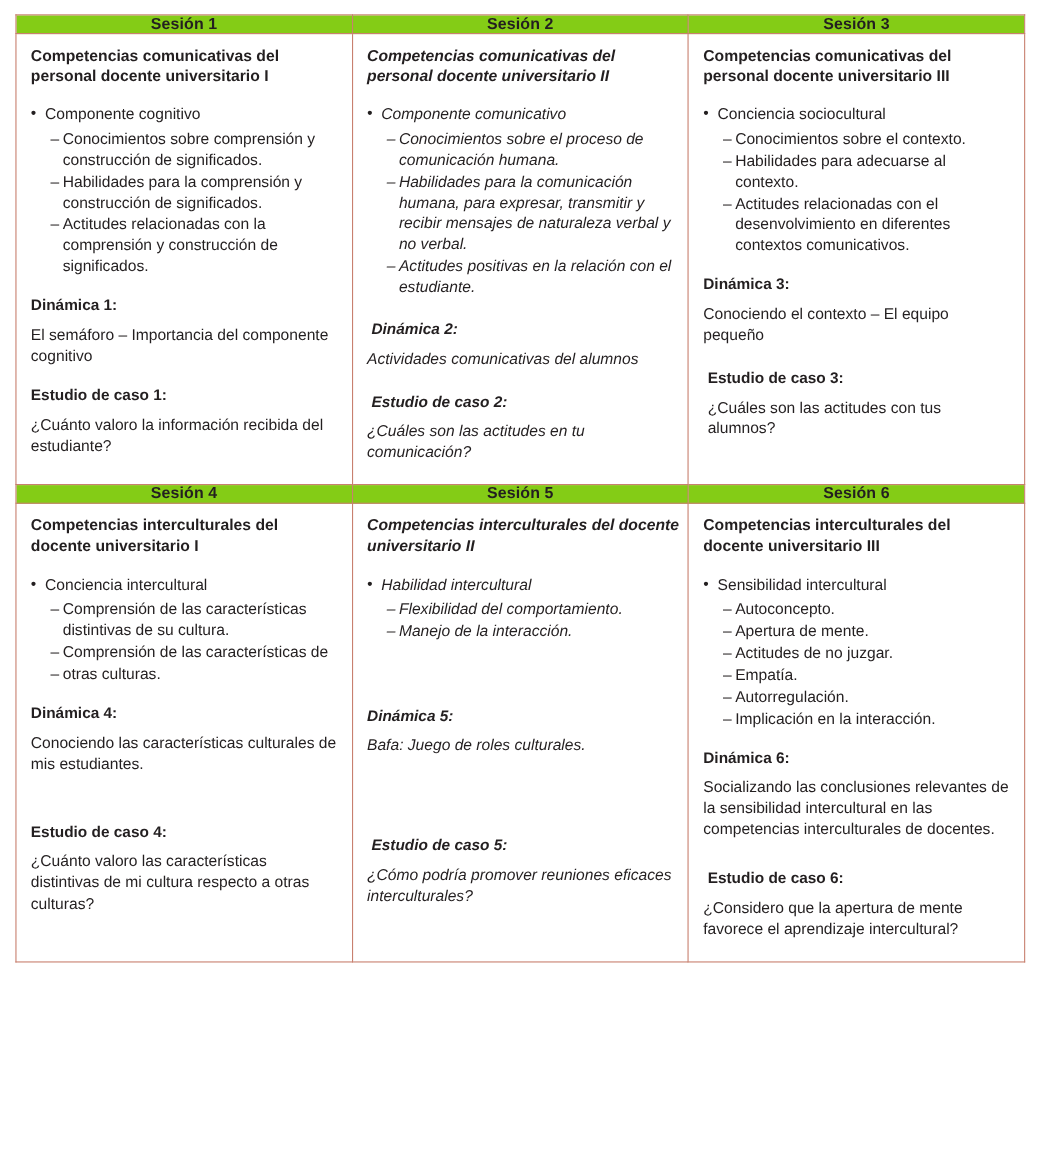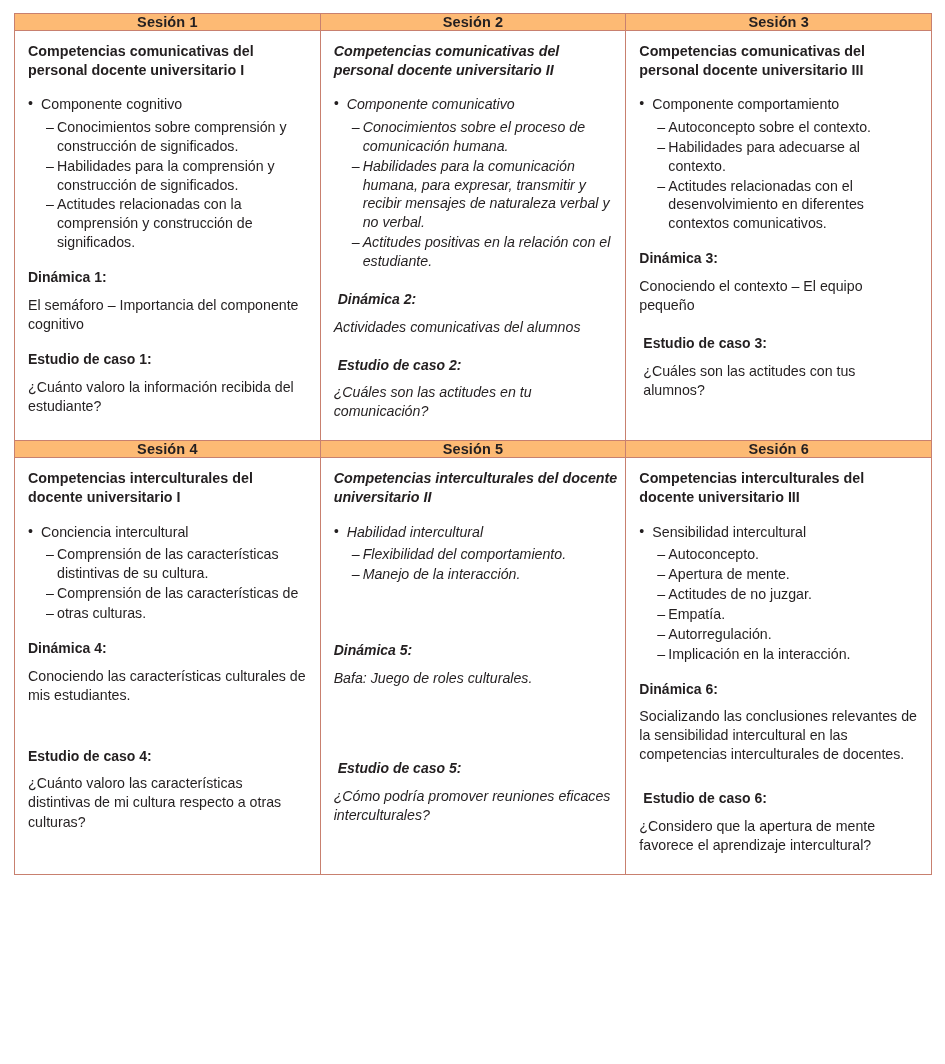--- a/index.html
+++ b/index.html
@@ -22,21 +22,21 @@
     table-layout: fixed;
   }
   table.session-table td {
     border: 1px solid #c8806f;
     vertical-align: top;
     padding: 0;
   }
   col.c1, col.c2, col.c3 { width: 305.66px; }
 
   .hdr {
-    background: #fdba74;
+    background: #84cc16;
     text-align: center;
     font-weight: bold;
     font-size: 14.5px;
     padding: 8px 4px 9px 4px;
     letter-spacing: .1px;
   }
   .cell {
     padding: 11px 11px 19px 13px;
     font-size: 14.2px;
     line-height: 1.34;
@@ -138,23 +138,23 @@
             </ul>
             <div class="sublabel indent">Dinámica 2:</div>
             <p class="body-text">Actividades comunicativas del alumnos</p>
             <div class="sublabel indent">Estudio de caso 2:</div>
             <p class="body-text">¿Cuáles son las actitudes en tu comunicación?</p>
           </div>
         </td>
         <td>
           <div class="cell">
             <div class="title">Competencias comunicativas del personal docente universitario III</div>
-            <div class="bullet">Componente comportamiento</div>
-            <ul class="dashlist">
-              <li>Autoconcepto sobre el contexto.</li>
+            <div class="bullet">Conciencia sociocultural</div>
+            <ul class="dashlist">
+              <li>Conocimientos sobre el contexto.</li>
               <li>Habilidades para adecuarse al contexto.</li>
               <li>Actitudes relacionadas con el desenvolvimiento en diferentes contextos comunicativos.</li>
             </ul>
             <div class="sublabel">Dinámica 3:</div>
             <p class="body-text">Conociendo el contexto – El equipo pequeño</p>
             <div class="sublabel indent">Estudio de caso 3:</div>
             <p class="body-text indent">¿Cuáles son las actitudes con tus alumnos?</p>
           </div>
         </td>
       </tr>

